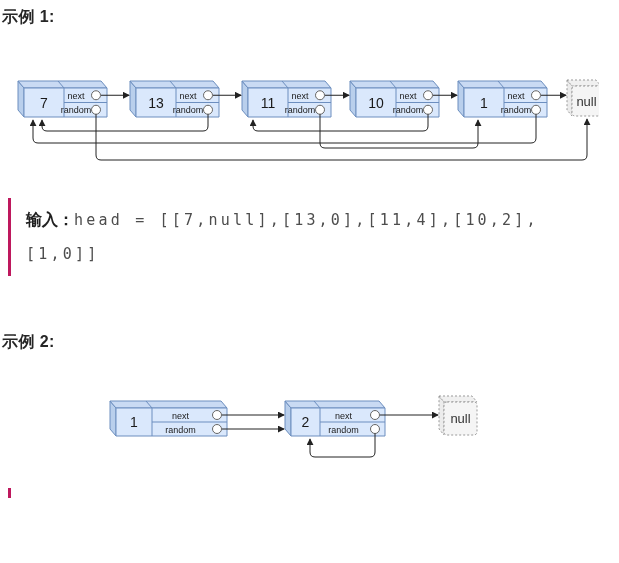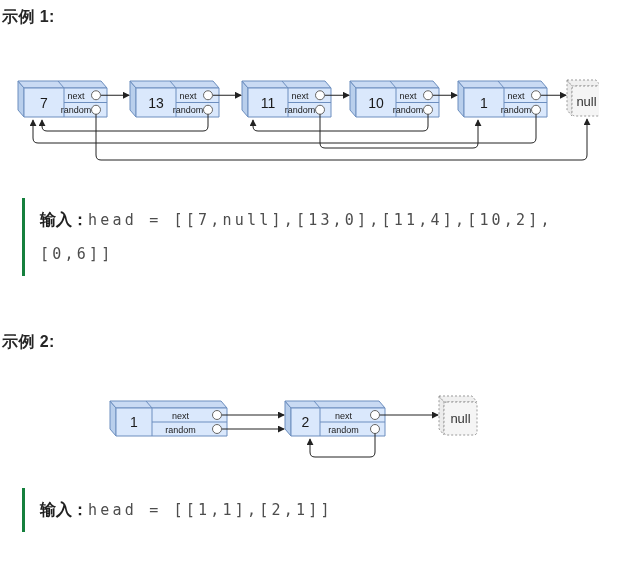--- a/index.html
+++ b/index.html
@@ -2,22 +2,22 @@
 <html><head>
 <meta charset="utf-8">
 <style>
   html,body{margin:0;padding:0;background:#fff;}
   .page{position:relative;width:599px;height:563px;background:#fff;overflow:hidden;
         font-family:"Liberation Sans",sans-serif;}
   .example-title{position:absolute;left:2px;font-size:16px;font-weight:700;color:#262626;
         letter-spacing:.4px;}
   #title1{top:7px;}
   #title2{top:332px;}
-  .io-block{position:absolute;left:8px;right:6px;border-left:3px solid #15803d;
-        padding:5px 0 5px 15px;background:#fff;margin-left:14px;}
+  .io-block{position:absolute;left:8px;right:6px;border-left:3px solid #be185d;
+        padding:5px 0 5px 15px;background:#fff;}
   #io1{top:198px;}
   #io2{top:488px;}
   .io-line{line-height:33px;font-size:15px;white-space:pre;}
   .io-label{font-weight:700;color:#1f1f1f;font-size:16px;font-family:"Liberation Sans",sans-serif;}
   .io-text{font-family:"DejaVu Sans Mono","Liberation Mono",monospace;color:#4d4d4d;
         letter-spacing:3.2px;white-space:pre;font-size:15px;}
   svg.diagram{position:absolute;left:0;display:block;}
   #diagram1{top:70px;}
   #diagram2{top:395px;}
   .node-value{font-size:14px;fill:#1a1a1a;font-family:"Liberation Sans",sans-serif;}
@@ -115,21 +115,21 @@
       <line x1="541" y1="25.25" x2="566" y2="25.25" stroke="#222222" stroke-width="1" fill="none" marker-end="url(#diagram1-ah)"></line>
       <path d="M208,44.25 V56 Q208,61 203,61 H47 Q42,61 42,56 V50" stroke="#222222" stroke-width="1" fill="none" marker-end="url(#diagram1-ah)"></path>
       <path d="M428,44.25 V56 Q428,61 423,61 H258 Q253,61 253,56 V50" stroke="#222222" stroke-width="1" fill="none" marker-end="url(#diagram1-ah)"></path>
       <path d="M320,44.25 V73 Q320,78 325,78 H473 Q478,78 478,73 V50" stroke="#222222" stroke-width="1" fill="none" marker-end="url(#diagram1-ah)"></path>
       <path d="M536,44.25 V68 Q536,73 531,73 H38 Q33,73 33,68 V50" stroke="#222222" stroke-width="1" fill="none" marker-end="url(#diagram1-ah)"></path>
       <path d="M96,44.25 V85 Q96,90 101,90 H582 Q587,90 587,85 V49" stroke="#222222" stroke-width="1" fill="none" marker-end="url(#diagram1-ah)"></path>
     </svg>
 
   <div class="io-block" id="io1">
     <div class="io-line"><span class="io-label">输入：</span><span class="io-text">head = [[7,null],[13,0],[11,4],[10,2],</span></div>
-    <div class="io-line"><span class="io-label"></span><span class="io-text">[0,6]]</span></div>
+    <div class="io-line"><span class="io-label"></span><span class="io-text">[1,0]]</span></div>
   </div>
 
   <div class="example-title" id="title2">示例 2:</div>
 
   <svg class="diagram" id="diagram2" width="619" height="75" viewBox="0 0 619 75">
       <defs>
         <marker id="diagram2-ah" viewBox="0 0 8 8" refX="7" refY="4" markerWidth="7" markerHeight="7" orient="auto">
           <path d="M0,0 L8,4 L0,8 Z" fill="#222222"></path>
         </marker>
       </defs>
@@ -165,16 +165,15 @@
         <rect x="444" y="7" width="33" height="33" rx="3" fill="#f5f5f5" stroke="#999999" stroke-width="1" stroke-dasharray="2,2" stroke-linejoin="round"></rect>
         <text x="460.5" y="28" text-anchor="middle" class="null-text">null</text>
       </g>
       <line x1="222" y1="20" x2="284" y2="20" stroke="#222222" stroke-width="1" fill="none" marker-end="url(#diagram2-ah)"></line>
       <line x1="380" y1="20" x2="438" y2="20" stroke="#222222" stroke-width="1" fill="none" marker-end="url(#diagram2-ah)"></line>
       <line x1="222" y1="34" x2="284" y2="34" stroke="#222222" stroke-width="1" fill="none" marker-end="url(#diagram2-ah)"></line>
       <path d="M375,38.5 V57 Q375,62 370,62 H315 Q310,62 310,57 V44" stroke="#222222" stroke-width="1" fill="none" marker-end="url(#diagram2-ah)"></path>
     </svg>
 
   <div class="io-block" id="io2">
-    <div class="io-line"><span class="io-label">输入：</span><span class="io-text">head = [[1,1],[2,1]]</span></div>
   </div>
 
 </div>
 
 </body></html>

